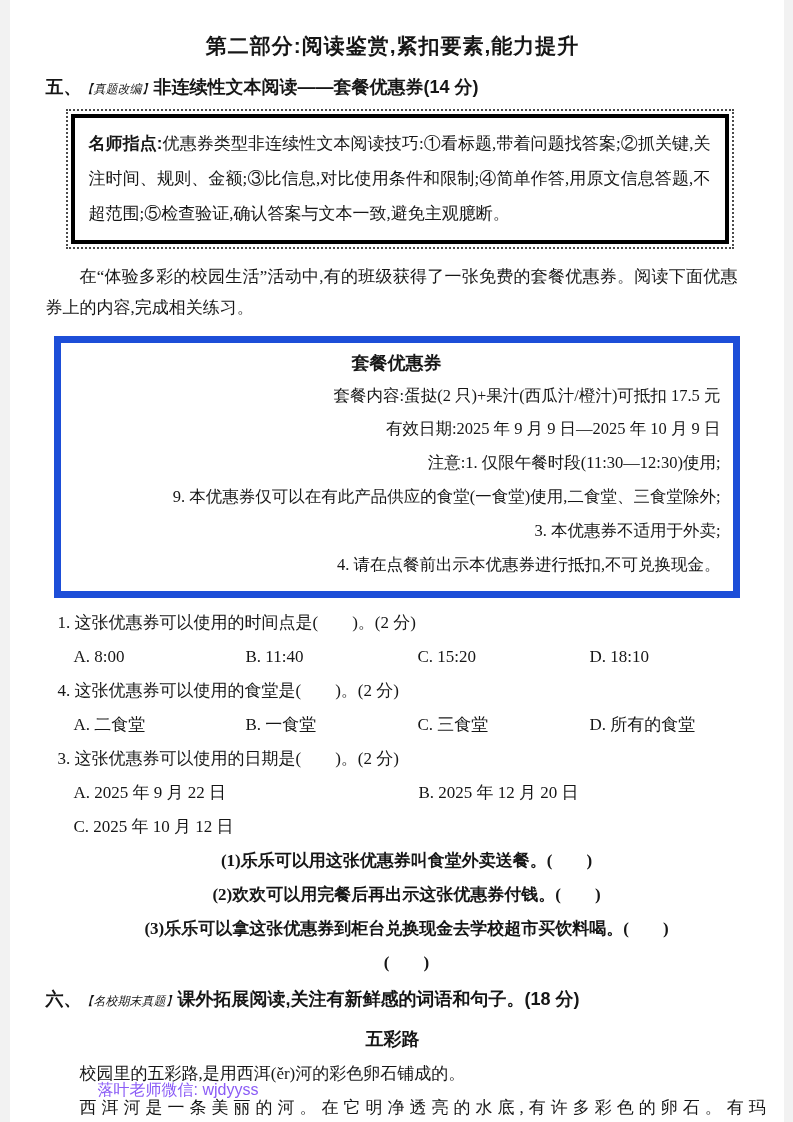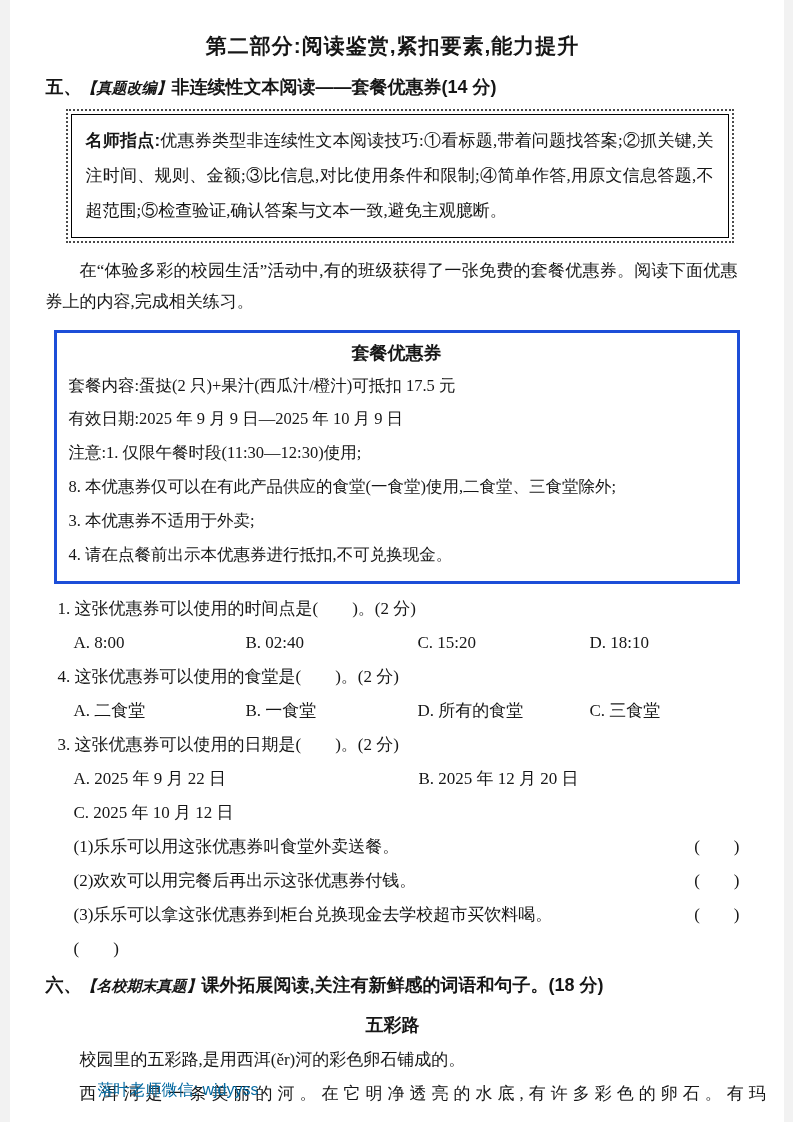--- a/index.html
+++ b/index.html
@@ -26,89 +26,90 @@
   .sec-heading {
     font-family: "Liberation Sans", "DejaVu Sans", sans-serif;
     font-weight: bold;
     font-size: 18px;
     line-height: 1.7;
     margin: 4px 0 6px 0;
   }
   .tag {
     font-family: "Liberation Serif", "DejaVu Serif", serif;
     font-style: italic;
-    font-weight: 700;
-    font-size: 15px;
+    font-weight: 400;
+    font-size: 12px;
   }
   .tip-outer {
     border: 2px dotted #4a4a4a;
     padding: 3px;
     margin: 6px 6px 12px 20px;
   }
   .tip-inner {
-    border: 1px solid #000000;
+    border: 4px solid #000000;
     padding: 8px 14px;
     line-height: 2.08;
     text-align: justify;
     font-size: 17px;
   }
   .tip-label {
     font-family: "Liberation Sans", "DejaVu Sans", sans-serif;
     font-weight: bold;
   }
   .intro {
     margin: 10px 2px 12px 0;
     text-indent: 2em;
     line-height: 1.85;
     text-align: justify;
   }
   .coupon {
-    border: 3px solid #1d4ed8;
+    border: 7px solid #1d4ed8;
     margin: 2px 0 8px 8px;
     padding: 8px 12px 10px 12px;
   }
   .coupon-title {
     text-align: center;
     font-family: "Liberation Sans", "DejaVu Sans", sans-serif;
     font-weight: bold;
     font-size: 18px;
     margin-bottom: 4px;
   }
-  .coupon-line { line-height: 2.05; font-size: 16.5px; }
+  .coupon-line { line-height: 2.05; font-size: 16.5px; text-align: right; }
   .question { line-height: 2.0; text-align: justify; margin-left: 12px; }
   .opts4 { display: flex; padding-left: 28px; line-height: 2.0; }
   .opts4 .opt { width: 172px; flex: 0 0 auto; }
   .opts4 .opt:last-child { width: auto; }
   .opts2 {
     display: grid;
     grid-template-columns: 345px 1fr;
     padding-left: 28px;
     line-height: 2.0;
   }
   .subitem {
     display: flex;
-    justify-content: space-between;
+    justify-content: center;
     padding-left: 28px;
     line-height: 2.0;
+    font-weight: bold;
   }
   .subitem .blank { flex: 0 0 auto; }
   .passage-title {
     text-align: center;
     font-family: "Liberation Sans", "DejaVu Sans", sans-serif;
     font-weight: bold;
     font-size: 18px;
     line-height: 2.0;
     margin-top: 2px;
   }
   .para { margin: 0; text-indent: 2em; line-height: 2.0; }
   .para-wide { letter-spacing: 5px; white-space: nowrap; }
   .watermark {
     position: absolute;
     left: 88px; top: 1080px;
-    color: #0369a1;
+    color: #8b5cf6;
     font-family: "Liberation Sans", "DejaVu Sans", sans-serif;
     font-size: 16px;
   }
 </style>
 </head>
 <body>
 
 <div class="page">
 
   <div class="part-title">第二部分:阅读鉴赏,紧扣要素,能力提升</div>
@@ -119,39 +120,39 @@
     <div class="tip-inner"><span class="tip-label">名师指点:</span><span>优惠券类型非连续性文本阅读技巧:①看标题,带着问题找答案;②抓关键,关注时间、规则、金额;③比信息,对比使用条件和限制;④简单作答,用原文信息答题,不超范围;⑤检查验证,确认答案与文本一致,避免主观臆断。</span></div>
   </div>
 
   <p class="intro">在“体验多彩的校园生活”活动中,有的班级获得了一张免费的套餐优惠券。阅读下面优惠券上的内容,完成相关练习。</p>
 
   <div class="coupon">
     <div class="coupon-title">套餐优惠券</div>
     <div class="coupon-line">套餐内容:蛋挞(2 只)+果汁(西瓜汁/橙汁)可抵扣 17.5 元</div>
     <div class="coupon-line">有效日期:2025 年 9 月 9 日—2025 年 10 月 9 日</div>
     <div class="coupon-line">注意:1. 仅限午餐时段(11:30—12:30)使用;</div>
-    <div class="coupon-line">8. 本优惠券仅可以在有此产品供应的食堂(一食堂)使用,二食堂、三食堂除外;</div>
+    <div class="coupon-line">9. 本优惠券仅可以在有此产品供应的食堂(一食堂)使用,二食堂、三食堂除外;</div>
     <div class="coupon-line">3. 本优惠券不适用于外卖;</div>
     <div class="coupon-line">4. 请在点餐前出示本优惠券进行抵扣,不可兑换现金。</div>
   </div>
 
   <div class="question">1. 这张优惠券可以使用的时间点是(　　)。(2 分)</div>
   <div class="opts4">
     <span class="opt">A. 8:00</span>
-    <span class="opt">B. 02:40</span>
+    <span class="opt">B. 11:40</span>
     <span class="opt">C. 15:20</span>
     <span class="opt">D. 18:10</span>
   </div>
 
   <div class="question">4. 这张优惠券可以使用的食堂是(　　)。(2 分)</div>
   <div class="opts4">
     <span class="opt">A. 二食堂</span>
     <span class="opt">B. 一食堂</span>
+    <span class="opt">C. 三食堂</span>
     <span class="opt">D. 所有的食堂</span>
-    <span class="opt">C. 三食堂</span>
   </div>
 
   <div class="question">3. 这张优惠券可以使用的日期是(　　)。(2 分)</div>
   <div class="opts2">
     <span>A. 2025 年 9 月 22 日</span>
     <span>B. 2025 年 12 月 20 日</span>
     <span>C. 2025 年 10 月 12 日</span>
   </div>
 
   <div class="subitem">

